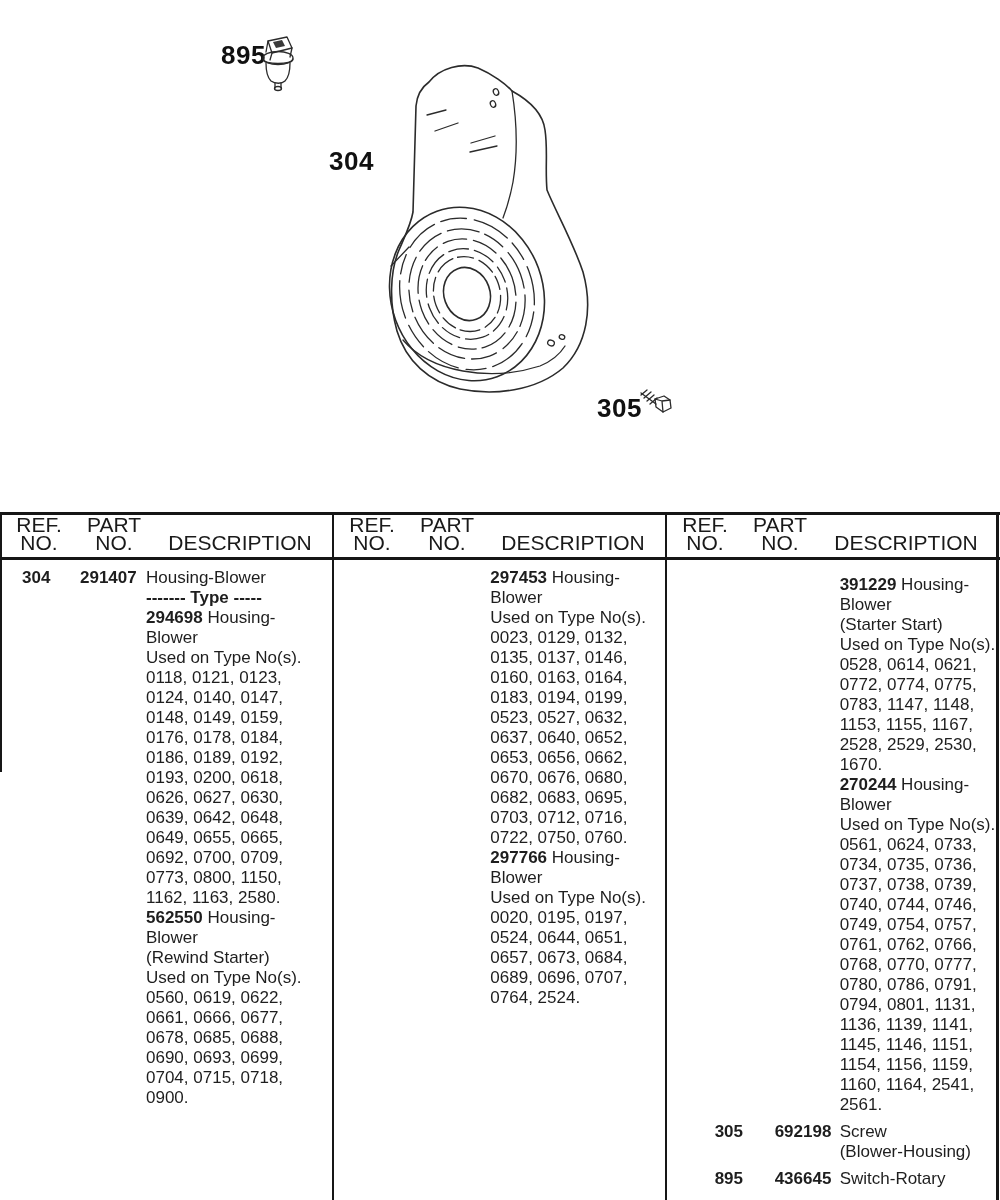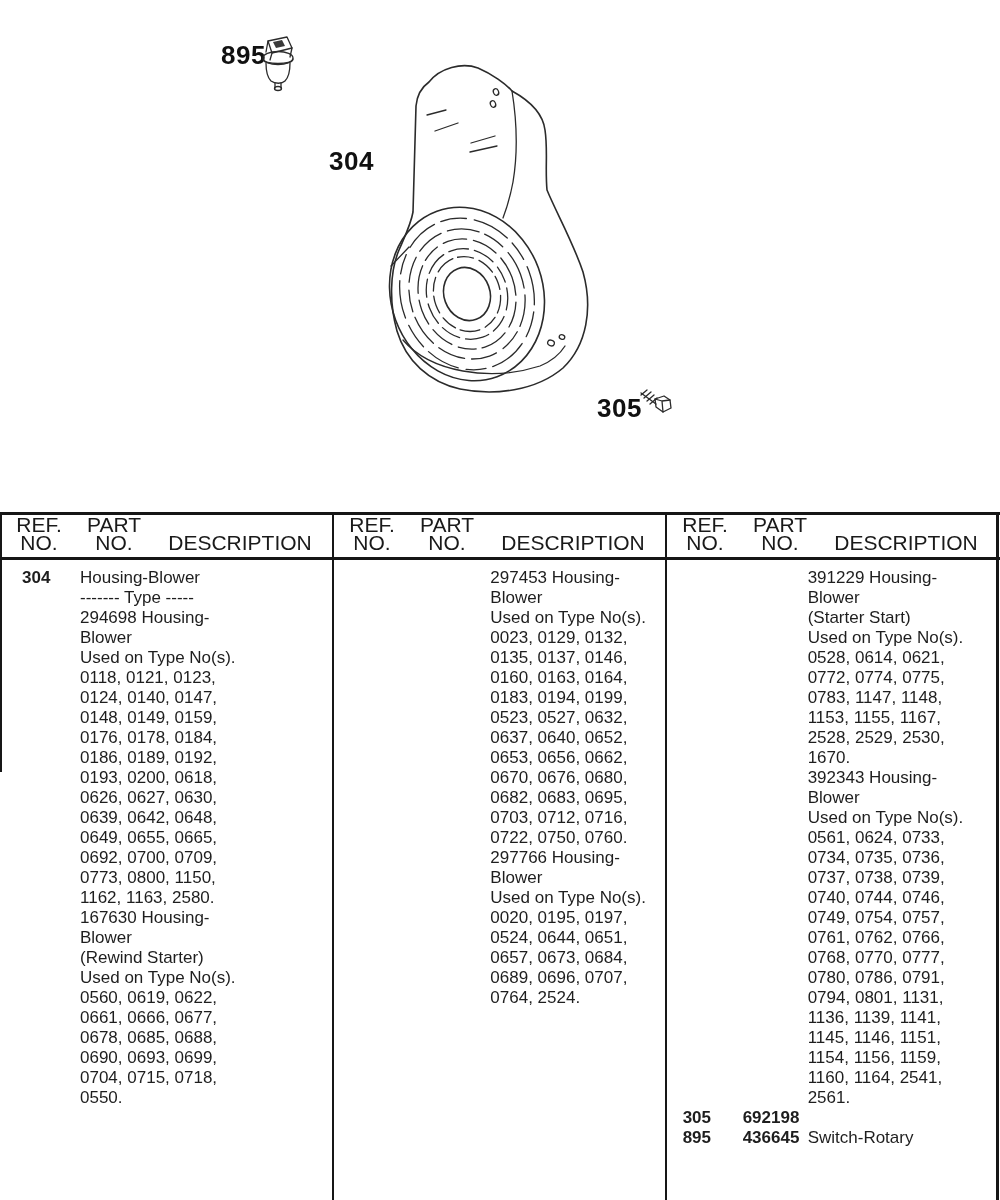--- a/index.html
+++ b/index.html
@@ -20,25 +20,25 @@
 
   
   .hdr-cell { position:absolute; text-align:center; font-size:21px; line-height:18px; color:#1a1a1a; }
 
   
   .panels { position:absolute; left:0; top:568px; width:1000px; display:flex; }
   .panel { width:333.33px; box-sizing:border-box; }
   .entry { display:grid; }
   .panel.p1 .entry { padding-left:22px; grid-template-columns:58px 66px 1fr; }
   .panel.p2 .entry { padding-left:34px; grid-template-columns:58px 65px 1fr; }
-  .panel.p3 .entry { padding-left:16px; grid-template-columns:60px 65px 1fr; }
+  .panel.p3 .entry { padding-left:48px; grid-template-columns:60px 65px 1fr;margin-top:7px; }
   .cell { font-size:17px; line-height:20px; }
   .cell.ref, .cell.part { font-weight:bold; }
   .desc .line { font-size:17px; line-height:20px; white-space:nowrap; }
-  .desc .line b { font-weight:normal; }
+  .desc .line b { font-weight:bold; }
 </style>
 </head>
 <body>
 
 <div class="page">
 
   <div class="diagram">
 
     <svg class="icon-svg" style="left:380px; top:55px;" width="220" height="345" viewBox="380 55 220 345">
 
@@ -153,48 +153,49 @@
       <div>NO.</div>
   </div>
   <div class="hdr-cell" style="left:834px; top:534px; width:144px;">
     <div>DESCRIPTION</div>
   </div>
 
   <div class="panels">
     <div class="panel p1">
         <div class="entry">
           <div class="cell ref">304</div>
+          <div class="cell part">291407</div>
           <div class="cell desc">
             <div class="line">Housing-Blower</div>
             <div class="line"><b>------- Type -----</b></div>
             <div class="line"><b>294698</b> Housing-</div>
             <div class="line">Blower</div>
             <div class="line">Used on Type No(s).</div>
             <div class="line">0118, 0121, 0123,</div>
             <div class="line">0124, 0140, 0147,</div>
             <div class="line">0148, 0149, 0159,</div>
             <div class="line">0176, 0178, 0184,</div>
             <div class="line">0186, 0189, 0192,</div>
             <div class="line">0193, 0200, 0618,</div>
             <div class="line">0626, 0627, 0630,</div>
             <div class="line">0639, 0642, 0648,</div>
             <div class="line">0649, 0655, 0665,</div>
             <div class="line">0692, 0700, 0709,</div>
             <div class="line">0773, 0800, 1150,</div>
             <div class="line">1162, 1163, 2580.</div>
-            <div class="line"><b>167630</b> Housing-</div>
+            <div class="line"><b>562550</b> Housing-</div>
             <div class="line">Blower</div>
             <div class="line">(Rewind Starter)</div>
             <div class="line">Used on Type No(s).</div>
             <div class="line">0560, 0619, 0622,</div>
             <div class="line">0661, 0666, 0677,</div>
             <div class="line">0678, 0685, 0688,</div>
             <div class="line">0690, 0693, 0699,</div>
             <div class="line">0704, 0715, 0718,</div>
-            <div class="line">0550.</div>
+            <div class="line">0900.</div>
           </div>
         </div>
       </div>
     <div class="panel p2">
         <div class="entry">
           <div class="cell ref"></div>
           <div class="cell part"></div>
           <div class="cell desc">
             <div class="line"><b>297453</b> Housing-</div>
             <div class="line">Blower</div>
@@ -229,21 +230,21 @@
             <div class="line"><b>391229</b> Housing-</div>
             <div class="line">Blower</div>
             <div class="line">(Starter Start)</div>
             <div class="line">Used on Type No(s).</div>
             <div class="line">0528, 0614, 0621,</div>
             <div class="line">0772, 0774, 0775,</div>
             <div class="line">0783, 1147, 1148,</div>
             <div class="line">1153, 1155, 1167,</div>
             <div class="line">2528, 2529, 2530,</div>
             <div class="line">1670.</div>
-            <div class="line"><b>392343</b> Housing-</div>
+            <div class="line"><b>270244</b> Housing-</div>
             <div class="line">Blower</div>
             <div class="line">Used on Type No(s).</div>
             <div class="line">0561, 0624, 0733,</div>
             <div class="line">0734, 0735, 0736,</div>
             <div class="line">0737, 0738, 0739,</div>
             <div class="line">0740, 0744, 0746,</div>
             <div class="line">0749, 0754, 0757,</div>
             <div class="line">0761, 0762, 0766,</div>
             <div class="line">0768, 0770, 0777,</div>
             <div class="line">0780, 0786, 0791,</div>
@@ -251,20 +252,24 @@
             <div class="line">1136, 1139, 1141,</div>
             <div class="line">1145, 1146, 1151,</div>
             <div class="line">1154, 1156, 1159,</div>
             <div class="line">1160, 1164, 2541,</div>
             <div class="line">2561.</div>
           </div>
         </div>
         <div class="entry">
           <div class="cell ref">305</div>
           <div class="cell part">692198</div>
+          <div class="cell desc">
+            <div class="line">Screw</div>
+            <div class="line">(Blower-Housing)</div>
+          </div>
         </div>
         <div class="entry">
           <div class="cell ref">895</div>
           <div class="cell part">436645</div>
           <div class="cell desc">
             <div class="line">Switch-Rotary</div>
           </div>
         </div>
       </div>
   </div>

